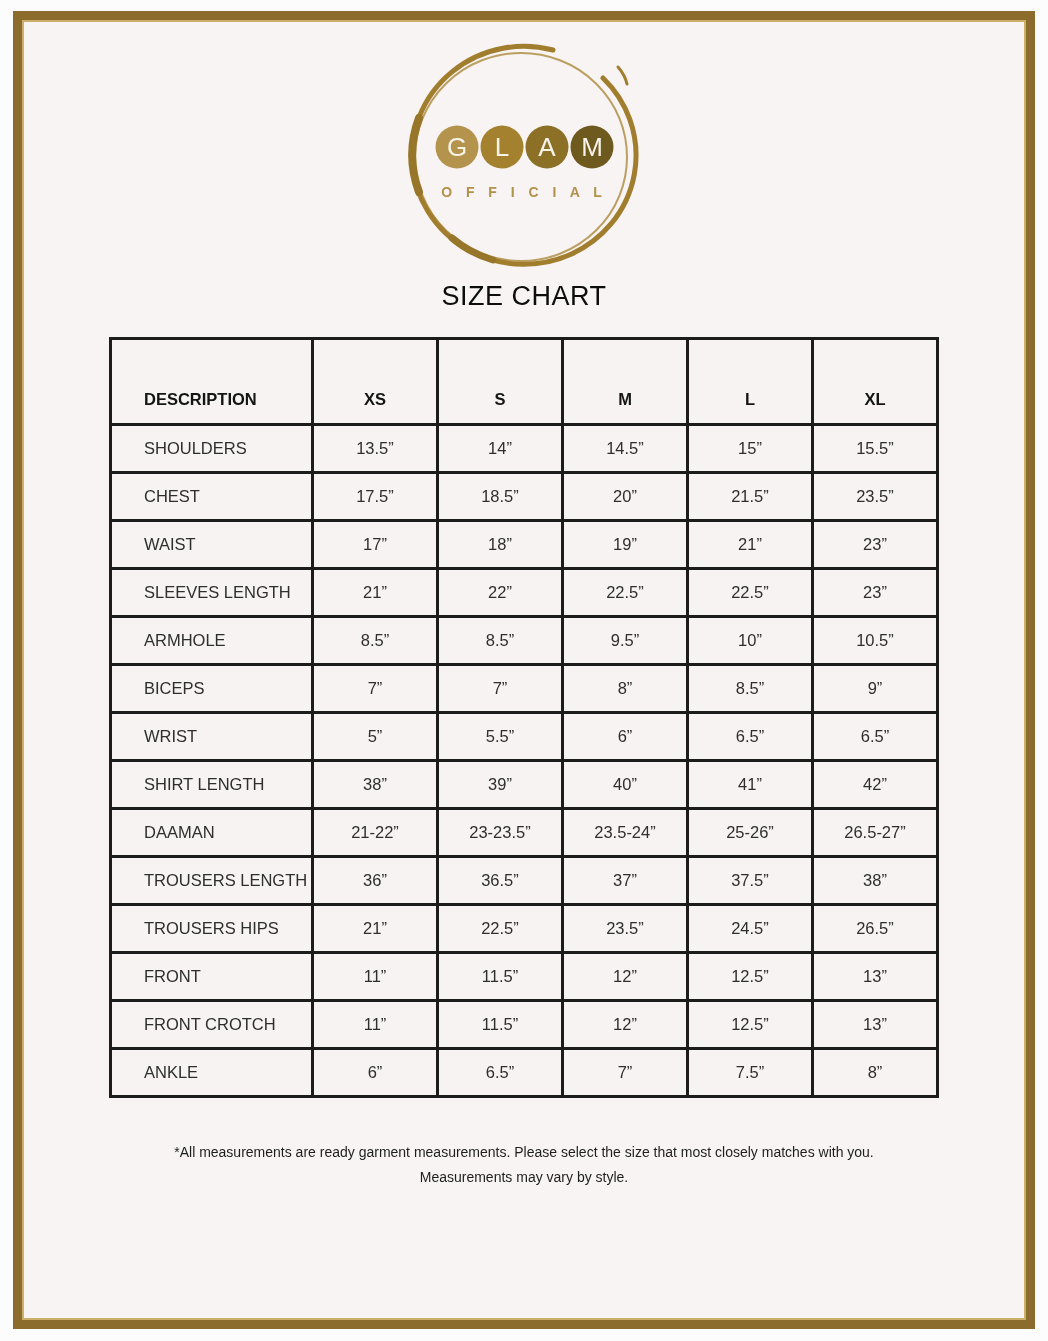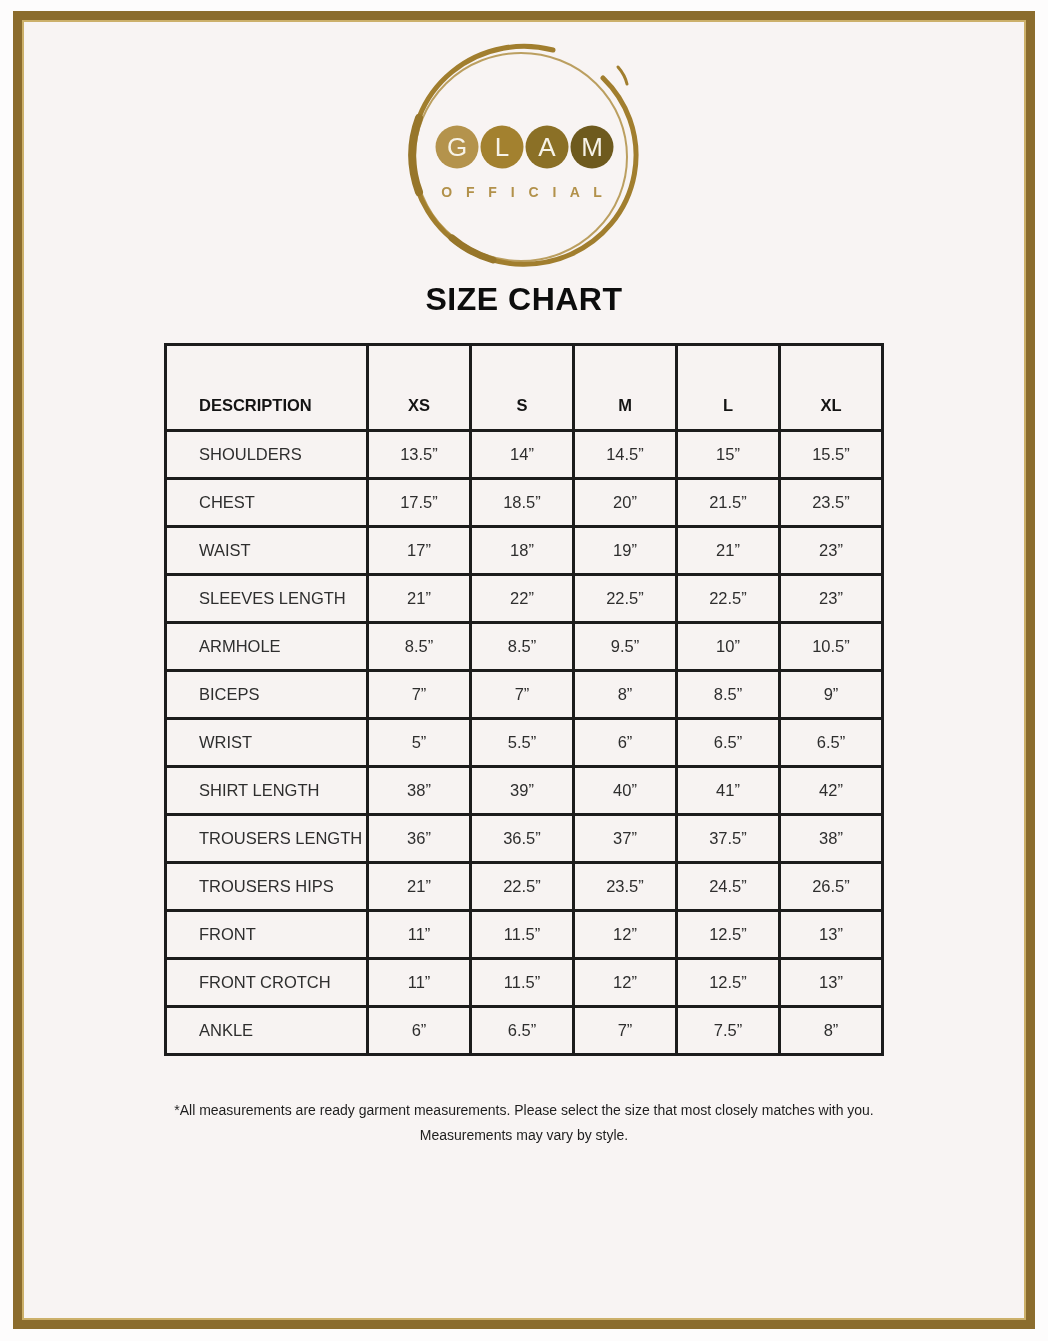--- a/index.html
+++ b/index.html
@@ -22,28 +22,28 @@
     height: 100%;
     border: 9px solid #8b6c2d;
     box-shadow: inset 0 0 0 2px #ccb06a;
     background: #f8f4f3;
     overflow: hidden;
   }
   .content { text-align: center; }
   .logo-svg { display: block; margin: 15px auto 0 auto; }
   .page-title {
     margin-top: 6px;
-    font-size: 32px;
-    font-weight: bold;
+    font-size: 27px;
+    font-weight: normal;
     letter-spacing: 0.5px;
     color: #0d0d0d;
   }
   table.size-chart {
     margin: 25px auto 0 auto;
-    width: 720px;
+    width: 830px;
     border-collapse: collapse;
     table-layout: fixed;
   }
   table.size-chart th, table.size-chart td {
     border: 3px solid #1c1c1c;
     font-size: 16.5px;
     color: #2e2e2e;
     text-align: center;
     background: #f7f3f2;
   }
@@ -173,20 +173,28 @@
             </tr>
             <tr>
               <td>SHIRT LENGTH</td>
               <td>38”</td>
               <td>39”</td>
               <td>40”</td>
               <td>41”</td>
               <td>42”</td>
             </tr>
             <tr>
+              <td>DAAMAN</td>
+              <td>21-22”</td>
+              <td>23-23.5”</td>
+              <td>23.5-24”</td>
+              <td>25-26”</td>
+              <td>26.5-27”</td>
+            </tr>
+            <tr>
               <td>TROUSERS LENGTH</td>
               <td>36”</td>
               <td>36.5”</td>
               <td>37”</td>
               <td>37.5”</td>
               <td>38”</td>
             </tr>
             <tr>
               <td>TROUSERS HIPS</td>
               <td>21”</td>

